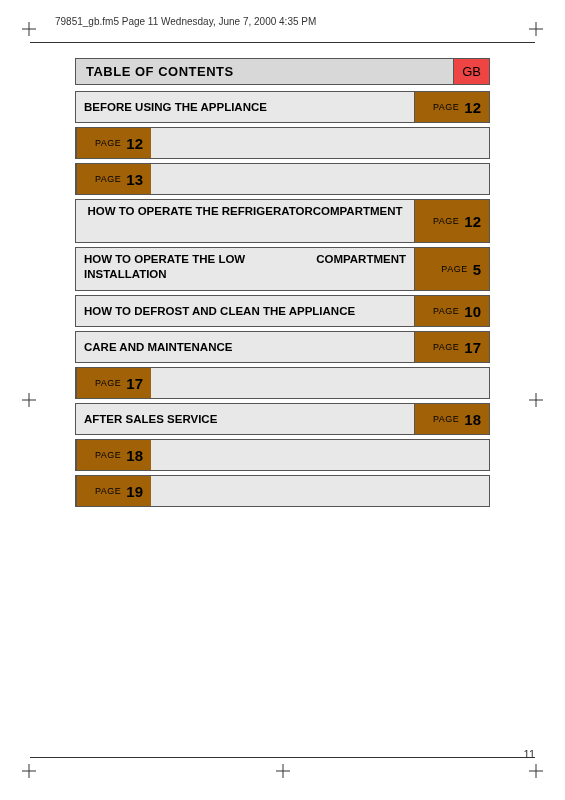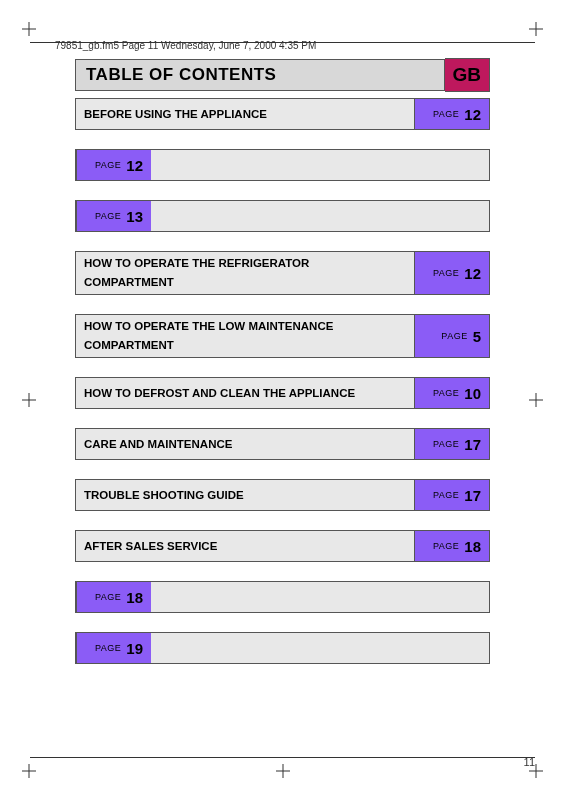--- a/index.html
+++ b/index.html
@@ -20,21 +20,21 @@
     .page-container {
       width: 565px;
       height: 800px;
       background: #ffffff;
       position: relative;
     }
 
     
     .file-info {
       position: absolute;
-      top: 40px;
+      top: 16px;
       left: 55px;
       right: 55px;
       display: flex;
       justify-content: space-between;
       align-items: flex-start;
       font-size: 10px;
       color: #333;
     }
 
     
@@ -162,98 +162,98 @@
       display: flex;
       align-items: center;
       margin-bottom: 6px;
     }
 
     .toc-title-box {
       flex: 1;
       border: 1.5px solid #555;
       background: #d8d8d8;
       padding: 5px 10px;
-      font-size: 17px;
+      font-size: 13px;
       font-weight: bold;
       letter-spacing: 0.5px;
     }
 
     .toc-gb-box {
       border: 1.5px solid #555;
       border-left: none;
-      background: #be185d;
+      background: #ef4444;
       padding: 5px 8px;
-      font-size: 19px;
-      font-weight: bold;
+      font-size: 13px;
+      font-weight: normal;
     }
 
     
     .toc-row {
       display: flex;
       align-items: stretch;
-      margin-bottom: 19px;
+      margin-bottom: 4px;
       border: 1.5px solid #555;
       background: #e8e8e8;
       min-height: 32px;
     }
 
     .toc-row-tall {
       min-height: 44px;
     }
 
     .toc-label {
       flex: 1;
       padding: 4px 8px;
       font-size: 11.5px;
       font-weight: bold;
       display: flex;
       align-items: center;
     }
 
     .toc-label-multiline {
-      flex-direction: column;
-      justify-content: space-between;
+      flex-direction: row;
+      justify-content: center;
       align-items: flex-start;
     }
 
     .toc-label-line {
       display: block;
       line-height: 1.3;
     }
 
     .toc-page {
       display: flex;
       align-items: center;
       justify-content: flex-end;
       padding: 4px 8px;
       font-size: 11px;
       font-weight: bold;
       white-space: nowrap;
-      background: #8b5cf6;
+      background: #a16207;
       border-left: 1.5px solid #555;
       min-width: 75px;
     }
 
     .toc-page .page-label {
       font-size: 9px;
       font-weight: normal;
       letter-spacing: 0.5px;
       margin-right: 2px;
       text-transform: uppercase;
     }
 
     .toc-page .page-num {
       font-size: 15px;
       font-weight: bold;
     }
 
     
     .page-number {
       position: absolute;
-      bottom: 32px;
+      bottom: 40px;
       right: 30px;
       font-size: 11px;
       color: #333;
     }
   </style>
 </head>
 <body>
 
 <div class="page-container">
 
@@ -306,21 +306,21 @@
             <span class="toc-label-line">HOW TO OPERATE THE REFRIGERATOR</span>
             <span class="toc-label-line">COMPARTMENT</span>
           </div>
           <div class="toc-page">
             <span class="page-label">PAGE&nbsp;</span>
             <span class="page-num">12</span>
           </div>
         </div>
         <div class="toc-row toc-row-tall">
           <div class="toc-label toc-label-multiline">
-            <span class="toc-label-line">HOW TO OPERATE THE LOW MAINTENANCE</span>
+            <span class="toc-label-line">HOW TO OPERATE THE LOW INSTALLATION</span>
             <span class="toc-label-line">COMPARTMENT</span>
           </div>
           <div class="toc-page">
             <span class="page-label">PAGE&nbsp;</span>
             <span class="page-num">5</span>
           </div>
         </div>
         <div class="toc-row">
           <div class="toc-label">
             <span class="toc-label-line">HOW TO DEFROST AND CLEAN THE APPLIANCE</span>
@@ -333,23 +333,20 @@
         <div class="toc-row">
           <div class="toc-label">
             <span class="toc-label-line">CARE AND MAINTENANCE</span>
           </div>
           <div class="toc-page">
             <span class="page-label">PAGE&nbsp;</span>
             <span class="page-num">17</span>
           </div>
         </div>
         <div class="toc-row">
-          <div class="toc-label">
-            <span class="toc-label-line">TROUBLE SHOOTING GUIDE</span>
-          </div>
           <div class="toc-page">
             <span class="page-label">PAGE&nbsp;</span>
             <span class="page-num">17</span>
           </div>
         </div>
         <div class="toc-row">
           <div class="toc-label">
             <span class="toc-label-line">AFTER SALES SERVICE</span>
           </div>
           <div class="toc-page">

